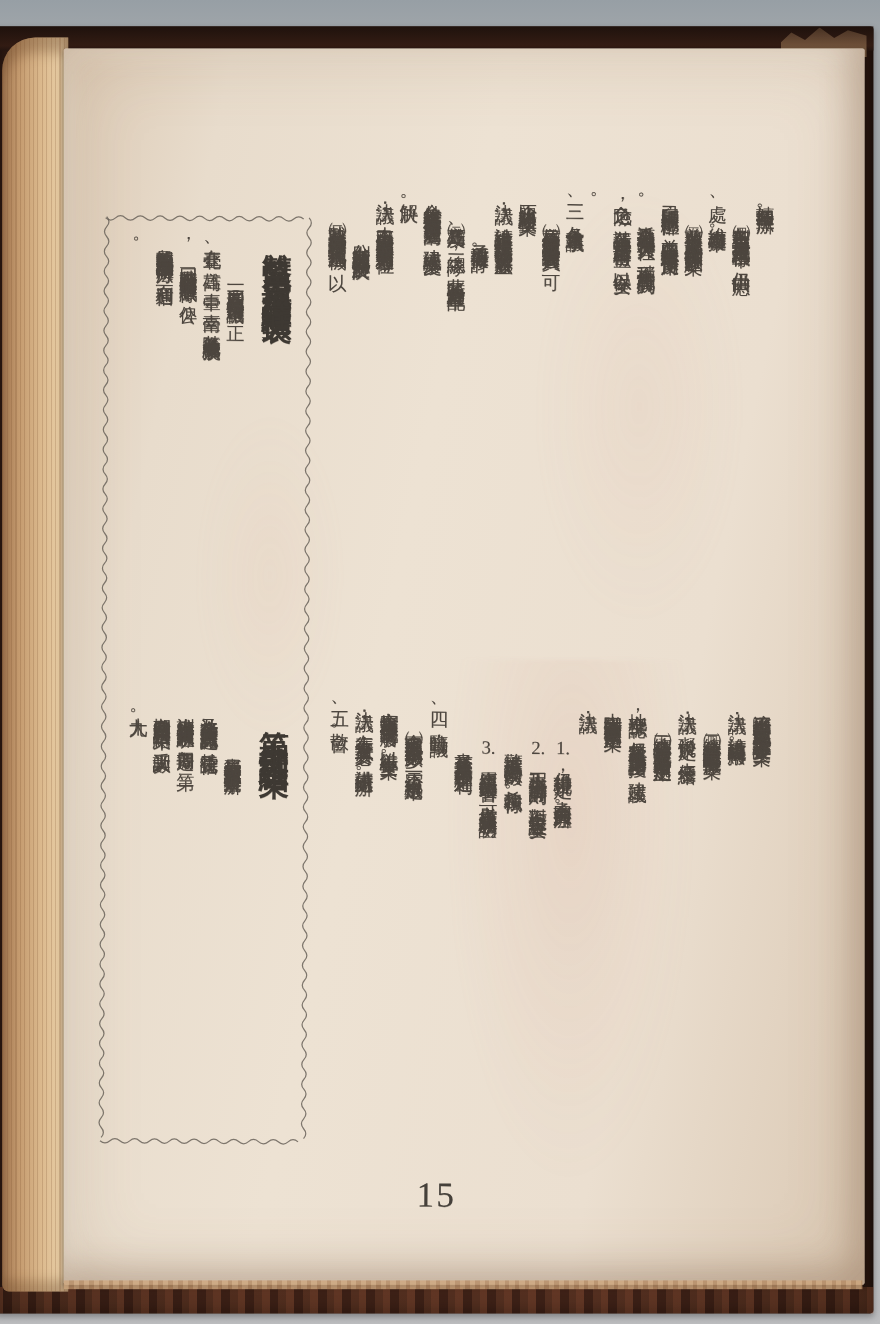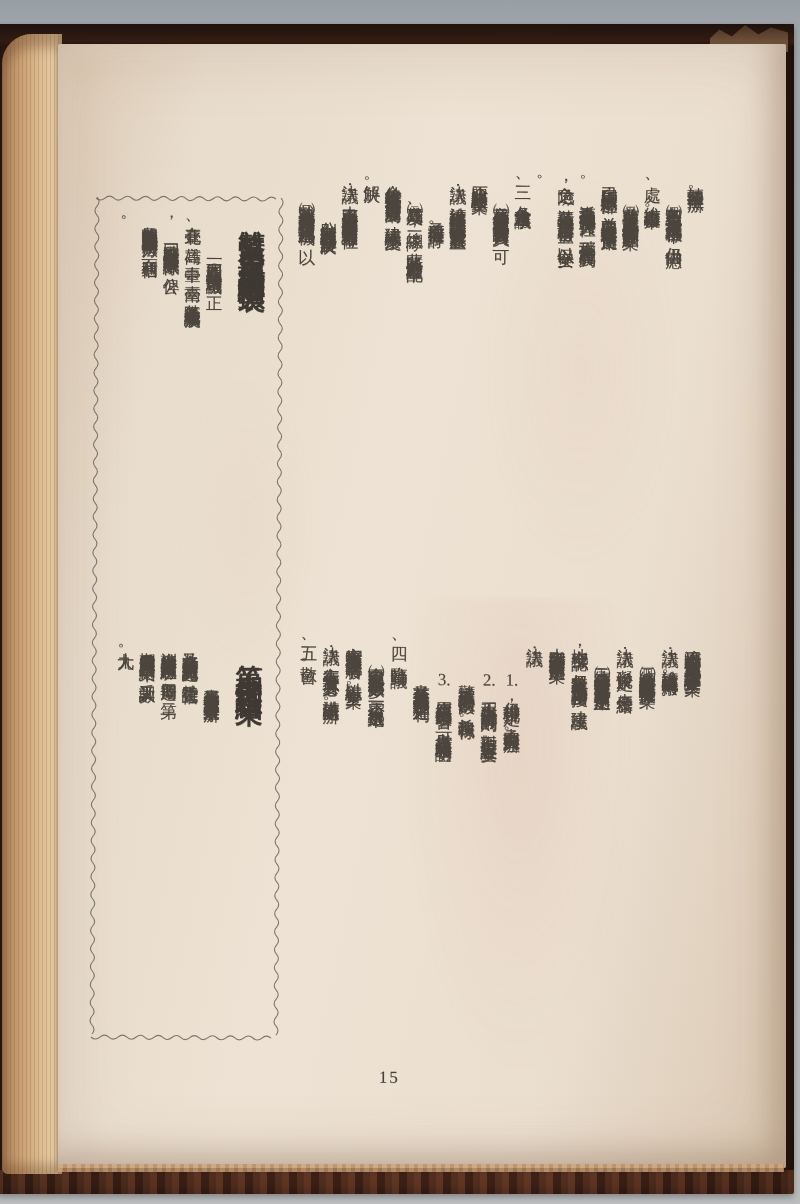--- a/index.html
+++ b/index.html
@@ -55,21 +55,21 @@
   .wavy{position:absolute;left:0;top:0;}
   .s-title{position:absolute;writing-mode:vertical-rl;text-orientation:upright;
     font-size:27px;font-weight:bold;letter-spacing:5px;color:#3e3933;
     text-shadow:.4px .4px .6px rgba(60,52,45,.4);}
   .t1{right:14px;top:13px;}
   .t2{right:14px;top:447px;}
   .s-body{font-size:16.5px;letter-spacing:.9px;line-height:21.5px;height:402px;color:#4d463f;
     text-shadow:.3px .3px .5px rgba(70,62,54,.3);}
   .b1{right:59px;top:18px;}
   .b2{right:59px;top:444px;}
-  .pnum{position:absolute;left:327px;top:1024px;font-size:17px;letter-spacing:2px;color:#45403a;
+  .pnum{position:absolute;left:327px;top:1024px;font-size:32px;letter-spacing:2px;color:#45403a;
     text-shadow:.3px .3px .6px rgba(60,54,48,.4);}
   
   .smudge{position:absolute;pointer-events:none;}
   .sm1{left:350px;top:555px;width:230px;height:480px;
     background:radial-gradient(ellipse at 50% 30%,rgba(190,115,95,.10),rgba(190,115,95,0) 70%);filter:blur(2px);}
   .sm2{left:430px;top:130px;width:190px;height:390px;
     background:radial-gradient(ellipse at 50% 50%,rgba(200,140,120,.07),rgba(200,140,120,0) 72%);filter:blur(2px);}
   .sm3{left:120px;top:330px;width:140px;height:300px;
     background:radial-gradient(ellipse at 50% 50%,rgba(205,140,120,.06),rgba(205,140,120,0) 70%);filter:blur(2px);}
 </style>

